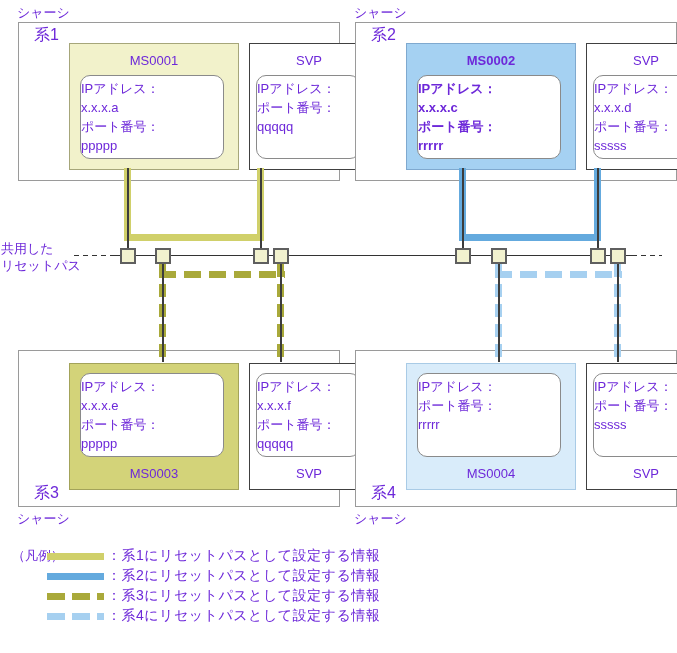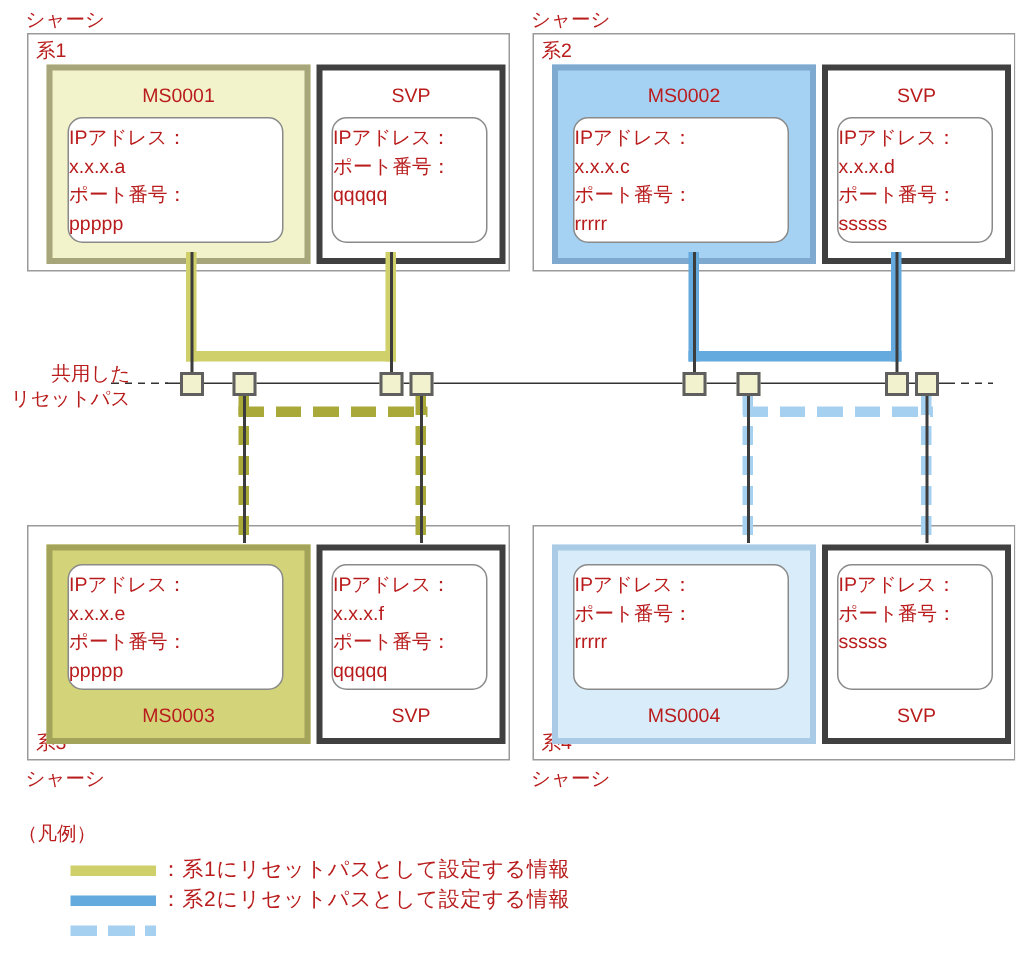--- a/index.html
+++ b/index.html
@@ -1,32 +1,32 @@
 <!DOCTYPE html>
 <html><head>
 <meta charset="utf-8">
 <style>
   html,body{margin:0;padding:0;background:#fff;}
   #stage{
     position:relative;width:677px;height:653px;background:#fff;overflow:hidden;
-    font-family:"Liberation Sans","DejaVu Sans",sans-serif;color:#b91c1c;
+    font-family:"Liberation Sans","DejaVu Sans",sans-serif;color:#6d28d9;
   }
   .lbl{position:absolute;font-size:13px;white-space:nowrap;}
   
   .chassis{position:absolute;width:320px;border:1px solid #9a9a9a;background:#fff;}
   .chassis.top{height:157px;}
   .chassis.bot{height:155px;}
-  .sys{position:absolute;left:5px;top:2px;font-size:13px;}
+  .sys{position:absolute;left:15px;top:2px;font-size:16px;}
   .chassis.bot .sys{top:auto;bottom:2px;}
-  .unit{position:absolute;border:4px solid #404040;}
+  .unit{position:absolute;border:1px solid #404040;margin-left:38px;}
   .ms{left:12px;top:20px;width:168px;height:125px;}
   .svp{left:192px;top:20px;width:118px;height:125px;background:#fff;}
   .chassis.bot .unit{top:12px;}
   .ms1{background:#f2f2cb;border-color:#a6a67a;}
-  .ms2{background:#a5d1f2;border-color:#7fa9cf;}
+  .ms2{background:#a5d1f2;border-color:#7fa9cf;font-weight:bold;}
   .ms3{background:#d3d379;border-color:#a3a35a;}
   .ms4{background:#d9ecfa;border-color:#a9cbe6;}
   .uname{position:absolute;left:0;top:9px;width:100%;text-align:center;font-size:13px;}
   .chassis.bot .uname{top:auto;bottom:8px;}
   .info{position:absolute;left:10px;top:31px;width:142px;height:79px;background:#fff;
         border:1px solid #8a8a8a;border-radius:10px;font-size:13px;line-height:19px;
         padding-top:3px;}
   .svp .info{left:6px;width:102px;}
   .chassis.bot .info{top:9px;}
   
@@ -35,25 +35,25 @@
   .b1{background:#d0d06a;}
   .b2{background:#64aade;}
   .vd3{background:repeating-linear-gradient(180deg,#a9a93a 0 13px,transparent 13px 20px);}
   .hd3{background:repeating-linear-gradient(90deg,#a9a93a 0 17px,transparent 17px 25px);}
   .vd4{background:repeating-linear-gradient(180deg,#a6d0f0 0 13px,transparent 13px 20px);}
   .hd4{background:repeating-linear-gradient(90deg,#a6d0f0 0 17px,transparent 17px 25px);}
   .hline{position:absolute;height:1px;background:#333;}
   .hdash{position:absolute;height:1px;background:repeating-linear-gradient(90deg,#333 0 5px,transparent 5px 9px);}
   .sq{position:absolute;top:248px;width:12px;height:12px;border:2px solid #5f5f5f;background:#f2f2cf;}
   
-  .rplabel{position:absolute;left:1px;top:240px;width:86px;text-align:right;
+  .rplabel{position:absolute;left:1px;top:240px;width:86px;text-align:left;
            font-size:13px;line-height:17px;}
   
   .legend-title{position:absolute;left:12px;top:547px;font-size:13px;}
-  .legend{position:absolute;left:47px;top:570px;text-align:right;}
+  .legend{position:absolute;left:47px;top:546px;text-align:right;}
   .lrow{display:flex;align-items:center;height:20px;}
   .sw{display:inline-block;width:57px;height:7px;margin-right:3px;flex:0 0 auto;}
   .sw1{background:#d0d06a;}
   .sw2{background:#64aade;}
   .sw3{background:repeating-linear-gradient(90deg,#a9a93a 0 18px,transparent 18px 25px);}
   .sw4{background:repeating-linear-gradient(90deg,#a6d0f0 0 18px,transparent 18px 25px);}
   .ltext{font-size:14px;letter-spacing:0.5px;white-space:nowrap;}
 </style>
 </head>
 <body>
@@ -197,17 +197,22 @@
   <div class="legend">
     <div class="lrow">
       <span class="sw sw1"></span>
       <span class="ltext">：系1にリセットパスとして設定する情報</span>
     </div>
     <div class="lrow">
       <span class="sw sw2"></span>
       <span class="ltext">：系2にリセットパスとして設定する情報</span>
     </div>
     <div class="lrow">
+      <span class="sw sw3"></span>
+      <span class="ltext">：系3にリセットパスとして設定する情報</span>
+    </div>
+    <div class="lrow">
       <span class="sw sw4"></span>
+      <span class="ltext">：系4にリセットパスとして設定する情報</span>
     </div>
   </div>
 
 </div>
 
 </body></html>

